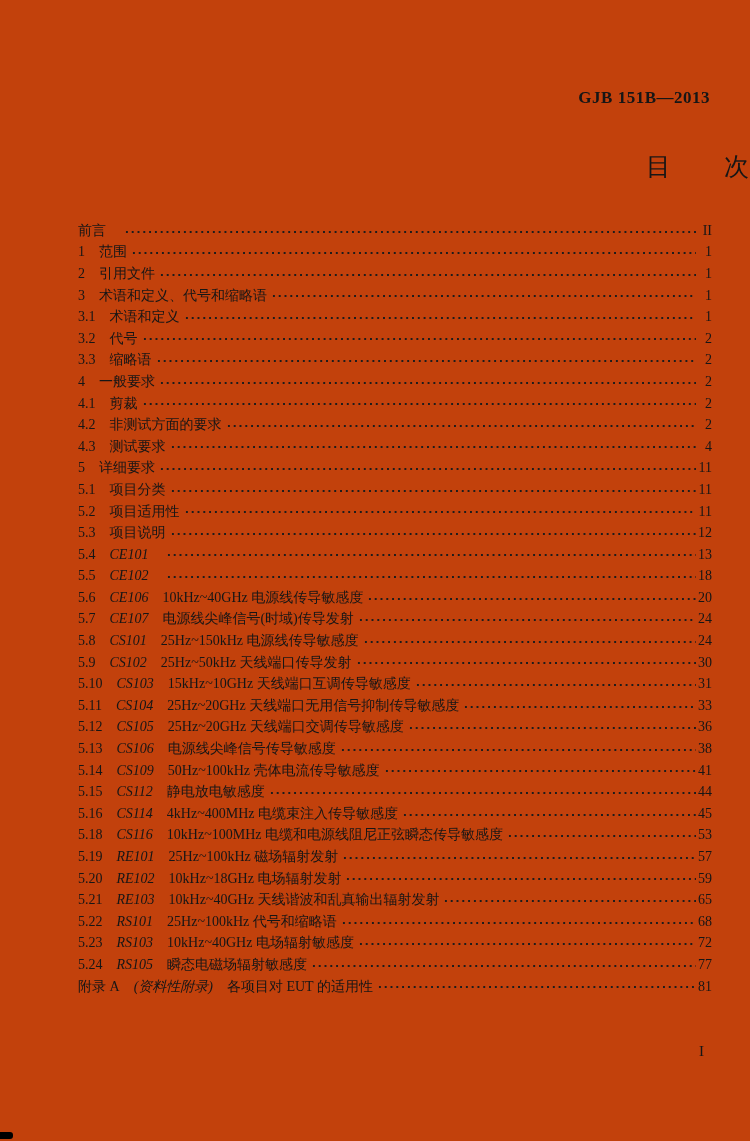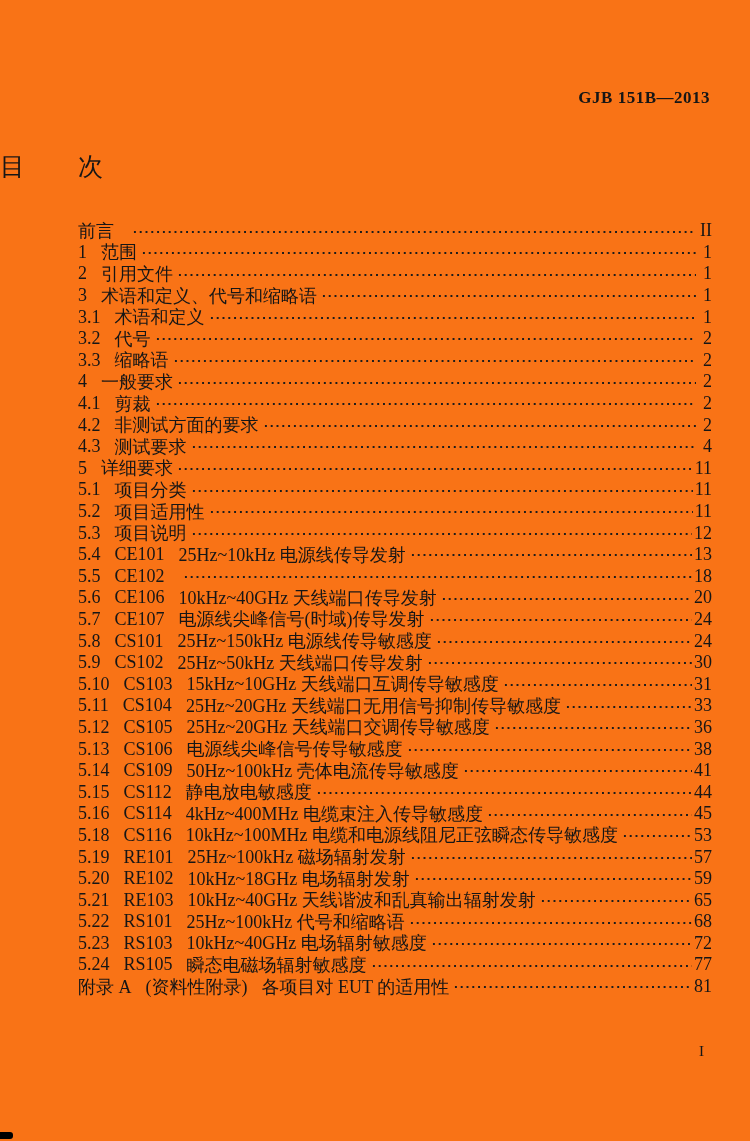--- a/index.html
+++ b/index.html
@@ -4,59 +4,59 @@
 <style>
   html, body {
     margin: 0;
     padding: 0;
     background: #ffffff;
   }
   .doc-page {
     position: relative;
     width: 750px;
     height: 1141px;
-    background: #f97316;
+    background: #c2410c;
     overflow: hidden;
     font-family: "Liberation Serif", "DejaVu Serif", serif;
     color: #161616;
   }
   .doc-header {
     position: absolute;
     top: 88px;
     right: 40px;
     font-size: 17px;
     font-weight: bold;
     letter-spacing: 0.5px;
   }
   .doc-title {
     position: absolute;
     top: 150px;
     left: 0;
     width: 100%;
     margin: 0;
-    text-align: left;
+    text-align: right;
     font-size: 25px;
     font-weight: 500;
     letter-spacing: 1px;
   }
   .toc {
     position: absolute;
     top: 220px;
     left: 78px;
     width: 634px;
   }
   .toc-row {
     display: flex;
     align-items: center;
     height: 21.6px;
-    font-size: 18px;
+    font-size: 14px;
     white-space: nowrap;
   }
   .toc-num { margin-right: 14px; flex: 0 0 auto; }
-  .toc-code { margin-right: 14px; flex: 0 0 auto; }
+  .toc-code { margin-right: 14px; flex: 0 0 auto; font-style: italic; }
   .toc-title { flex: 0 1 auto; }
   .toc-dots {
     flex: 1 1 0;
     height: 100%;
     margin: 0 2px 0 4px;
     min-width: 0;
     background-image: radial-gradient(circle, #1c1c1c 1.05px, rgba(0,0,0,0) 1.35px);
     background-size: 5.8px 5.8px;
     background-position: left 54%;
     background-repeat: repeat-x;
@@ -194,34 +194,33 @@
       <div class="toc-row">
     <span class="toc-num">5.3</span>
 
     <span class="toc-title">项目说明</span>
     <span class="toc-dots"></span>
     <span class="toc-page">12</span>
   </div>
       <div class="toc-row">
     <span class="toc-num">5.4</span>
     <span class="toc-code">CE101</span>
-    <span class="toc-title">25Hz~10kHz 电源线传导发射</span>
     <span class="toc-dots"></span>
     <span class="toc-page">13</span>
   </div>
       <div class="toc-row">
     <span class="toc-num">5.5</span>
     <span class="toc-code">CE102</span>
     <span class="toc-dots"></span>
     <span class="toc-page">18</span>
   </div>
       <div class="toc-row">
     <span class="toc-num">5.6</span>
     <span class="toc-code">CE106</span>
-    <span class="toc-title">10kHz~40GHz 天线端口传导发射</span>
+    <span class="toc-title">10kHz~40GHz 电源线传导敏感度</span>
     <span class="toc-dots"></span>
     <span class="toc-page">20</span>
   </div>
       <div class="toc-row">
     <span class="toc-num">5.7</span>
     <span class="toc-code">CE107</span>
     <span class="toc-title">电源线尖峰信号(时域)传导发射</span>
     <span class="toc-dots"></span>
     <span class="toc-page">24</span>
   </div>

